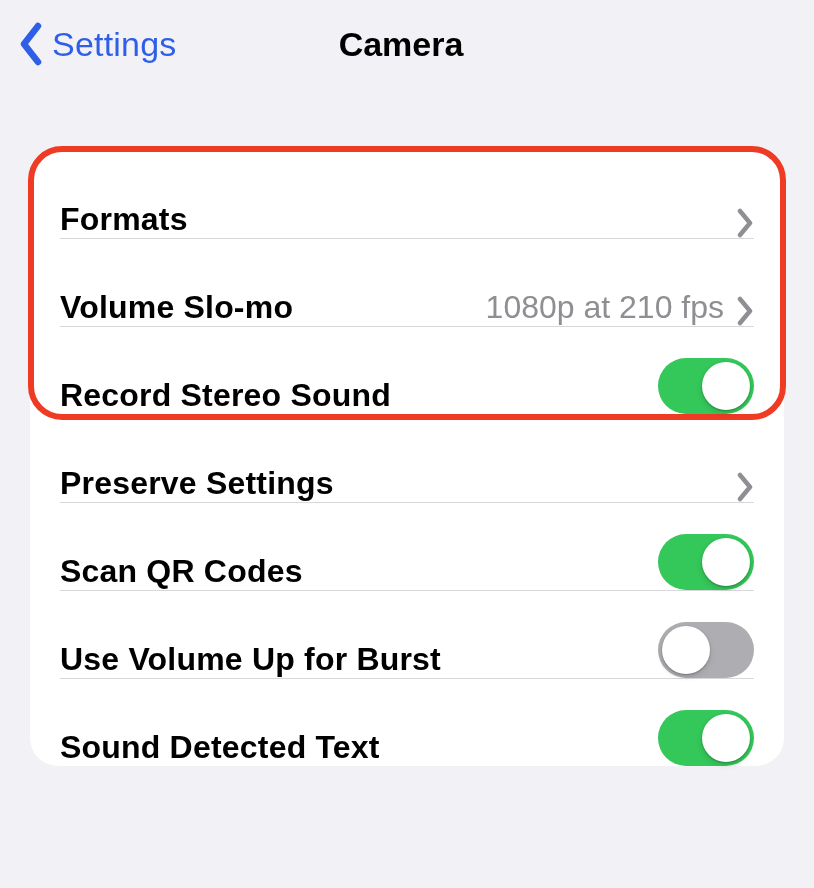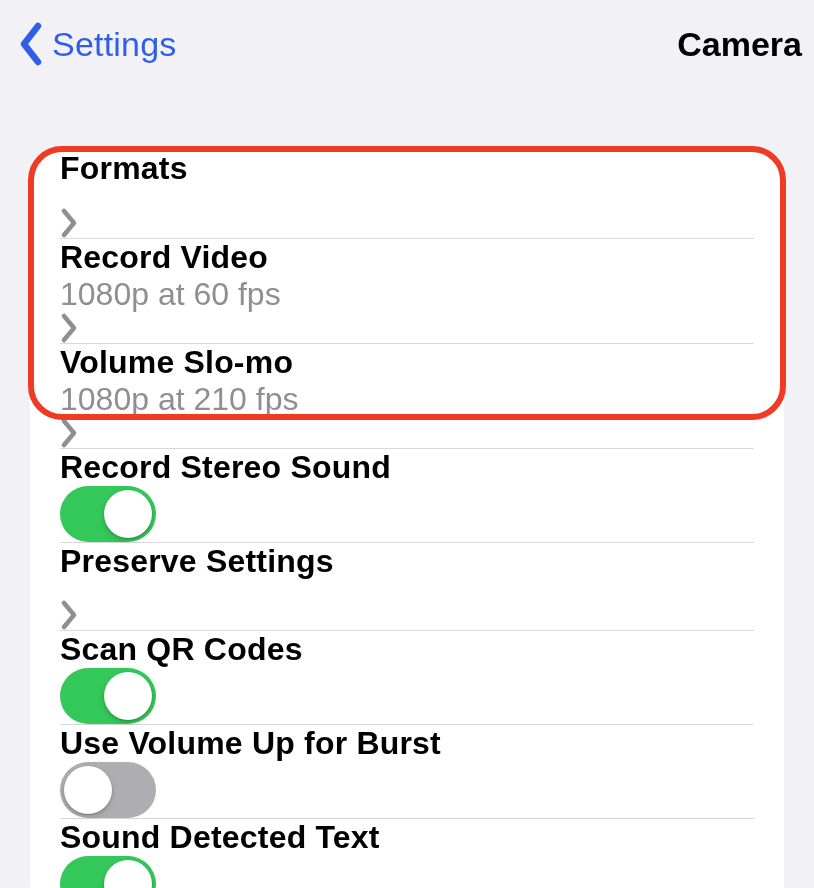--- a/index.html
+++ b/index.html
@@ -31,43 +31,42 @@
     display: block;
   }
   .back-label {
     font-size: 34px;
     letter-spacing: 0.2px;
     font-weight: 400;
   }
   .nav-title {
     position: absolute;
     left: 0; right: 12px;
-    text-align: right;
+    text-align: center;
     font-size: 34px;
     font-weight: 700;
     pointer-events: none;
   }
 
   
   .group-wrap {
     margin: 62px 30px 0 30px;
     position: relative;
   }
   .list {
     background: #ffffff;
     border-radius: 28px;
     padding: 0 30px;
   }
   .row {
     display: flex;
-    align-items: flex-start;
+    align-items: flex-end;
     min-height: 88px;
     border-top: 1px solid #d8d8dc;
     cursor: pointer;
-    flex-direction: column;
   }
   .row:first-child { border-top: none; }
   .row-label {
     flex: 0 0 auto;
     font-size: 32px;
     font-weight: 600;
     letter-spacing: 0.2px;
   }
   .spacer { flex: 1 1 auto; }
   .row-value {
@@ -136,30 +135,20 @@
     <div class="row">
       <div class="row-label">Formats</div>
       <div class="spacer"></div>
       <span class="chevron-right">
         <svg width="18" height="30" viewBox="0 0 18 30" fill="none">
           <path d="M4 3 L14 15 L4 27" stroke-width="4.5" stroke-linecap="round" stroke-linejoin="round"></path>
         </svg>
       </span>
     </div>
 
-    <div class="row">
-      <div class="row-label">Record Video</div>
-      <div class="spacer"></div>
-      <div class="row-value">1080p at 60 fps</div>
-      <span class="chevron-right">
-        <svg width="18" height="30" viewBox="0 0 18 30" fill="none">
-          <path d="M4 3 L14 15 L4 27" stroke-width="4.5" stroke-linecap="round" stroke-linejoin="round"></path>
-        </svg>
-      </span>
-    </div>
 
     <div class="row">
       <div class="row-label">Volume Slo-mo</div>
       <div class="spacer"></div>
       <div class="row-value">1080p at 210 fps</div>
       <span class="chevron-right">
         <svg width="18" height="30" viewBox="0 0 18 30" fill="none">
           <path d="M4 3 L14 15 L4 27" stroke-width="4.5" stroke-linecap="round" stroke-linejoin="round"></path>
         </svg>
       </span>

